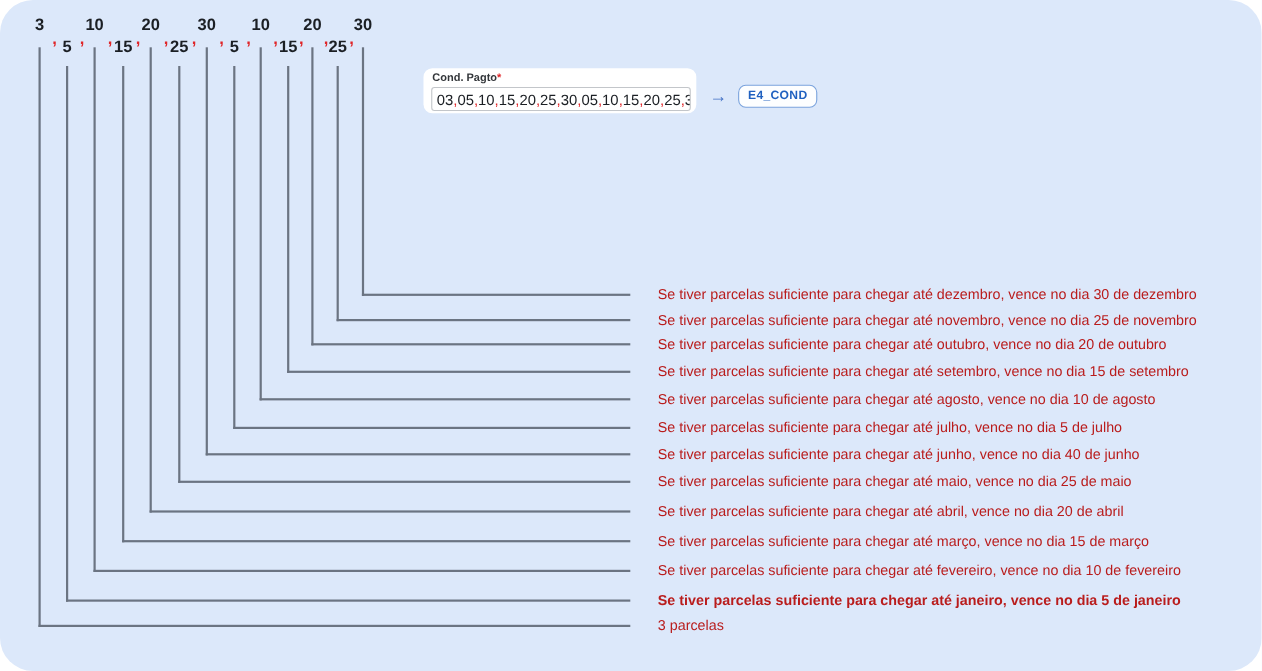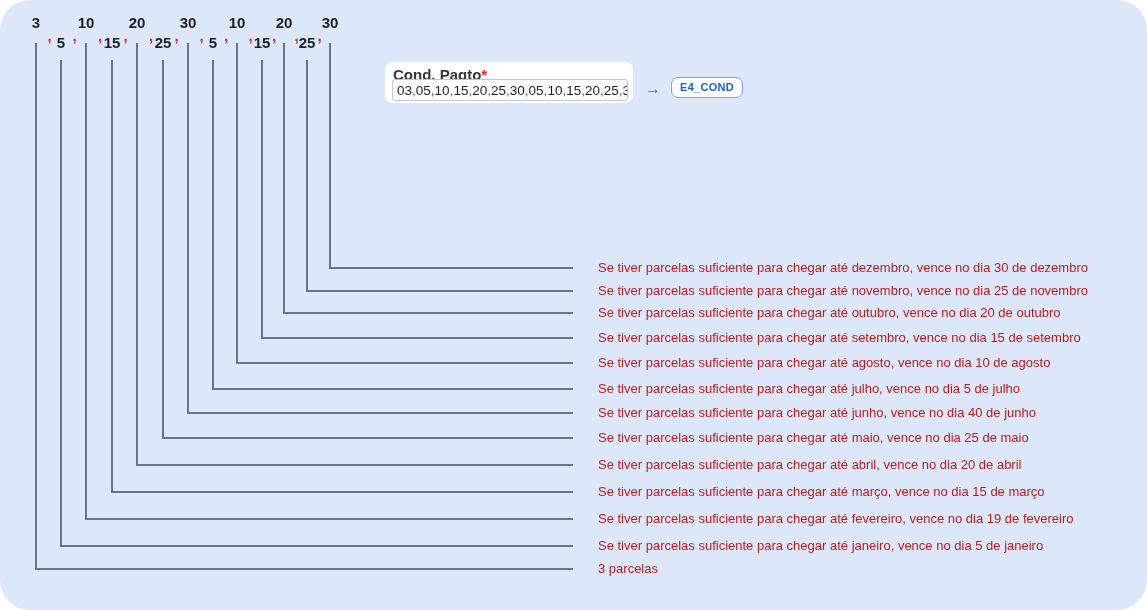--- a/index.html
+++ b/index.html
@@ -60,21 +60,21 @@
     top: 62px;
     width: 248px;
     height: 41px;
     background: #ffffff;
     border-radius: 8px;
   }
   .field-label {
     position: absolute;
     left: 8px;
     top: 4px;
-    font-size: 15px;
+    font-size: 10px;
     font-weight: 700;
     color: #33363a;
     white-space: nowrap;
   }
   .required-marker { color: #e02528; }
   .field-input {
     position: absolute;
     left: 7px;
     top: 17px;
     width: 230px;
@@ -122,26 +122,26 @@
 
   <div id="diagram">
       <div class="token-value" style="left: 36px; top: 13px;">3</div>
       <div class="vline" style="left: 35px; top: 43px; height: 527px;"></div>
       <div class="hline" style="left: 35px; top: 568px; width: 538px;"></div>
       <div class="token-desc" style="top: 559px;">3 parcelas</div>
       <div class="token-value" style="left: 61px; top: 33px;">5</div>
       <div class="separator-comma" style="left: 49.5px; top: 26px;">,</div>
       <div class="vline" style="left: 60px; top: 60px; height: 487px;"></div>
       <div class="hline" style="left: 60px; top: 545px; width: 513px;"></div>
-      <div class="token-desc" style="top: 536px;">Se tiver parcelas suficiente para chegar até janeiro, vence no dia 5 de janeiro</div>
+      <div class="token-desc" style="top: 536px; font-weight: bold;">Se tiver parcelas suficiente para chegar até janeiro, vence no dia 5 de janeiro</div>
       <div class="token-value" style="left: 86px; top: 13px;">10</div>
       <div class="separator-comma" style="left: 74.5px; top: 26px;">,</div>
       <div class="vline" style="left: 85px; top: 43px; height: 477px;"></div>
       <div class="hline" style="left: 85px; top: 518px; width: 488px;"></div>
-      <div class="token-desc" style="top: 509px;">Se tiver parcelas suficiente para chegar até fevereiro, vence no dia 19 de fevereiro</div>
+      <div class="token-desc" style="top: 509px;">Se tiver parcelas suficiente para chegar até fevereiro, vence no dia 10 de fevereiro</div>
       <div class="token-value" style="left: 112px; top: 33px;">15</div>
       <div class="separator-comma" style="left: 100px; top: 26px;">,</div>
       <div class="vline" style="left: 111px; top: 60px; height: 433px;"></div>
       <div class="hline" style="left: 111px; top: 491px; width: 462px;"></div>
       <div class="token-desc" style="top: 482px;">Se tiver parcelas suficiente para chegar até março, vence no dia 15 de março</div>
       <div class="token-value" style="left: 137px; top: 13px;">20</div>
       <div class="separator-comma" style="left: 125.5px; top: 26px;">,</div>
       <div class="vline" style="left: 136px; top: 43px; height: 423px;"></div>
       <div class="hline" style="left: 136px; top: 464px; width: 437px;"></div>
       <div class="token-desc" style="top: 455px;">Se tiver parcelas suficiente para chegar até abril, vence no dia 20 de abril</div>

